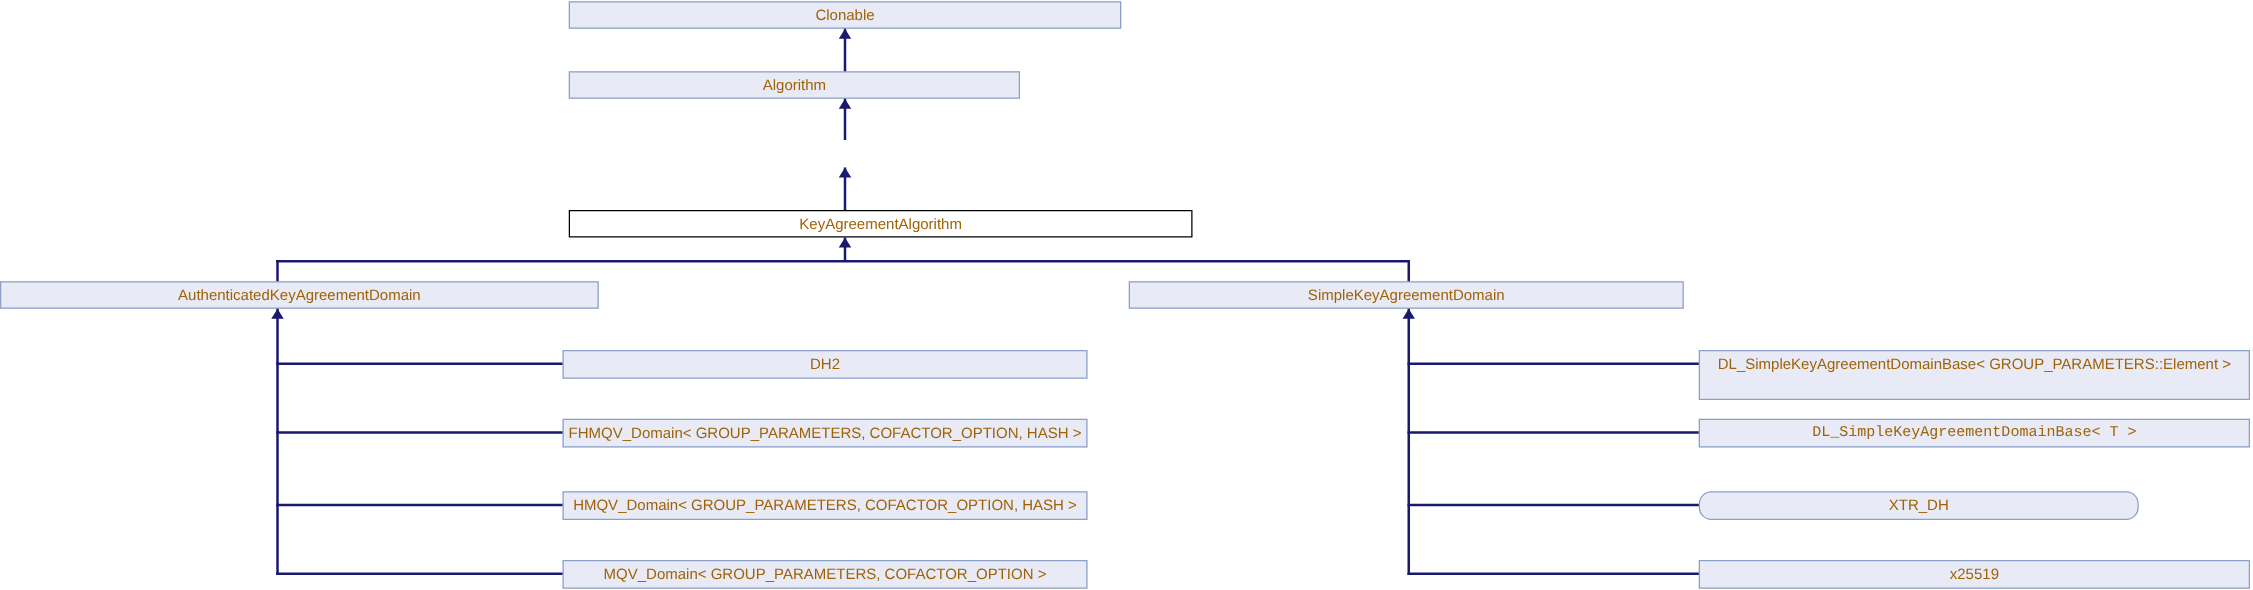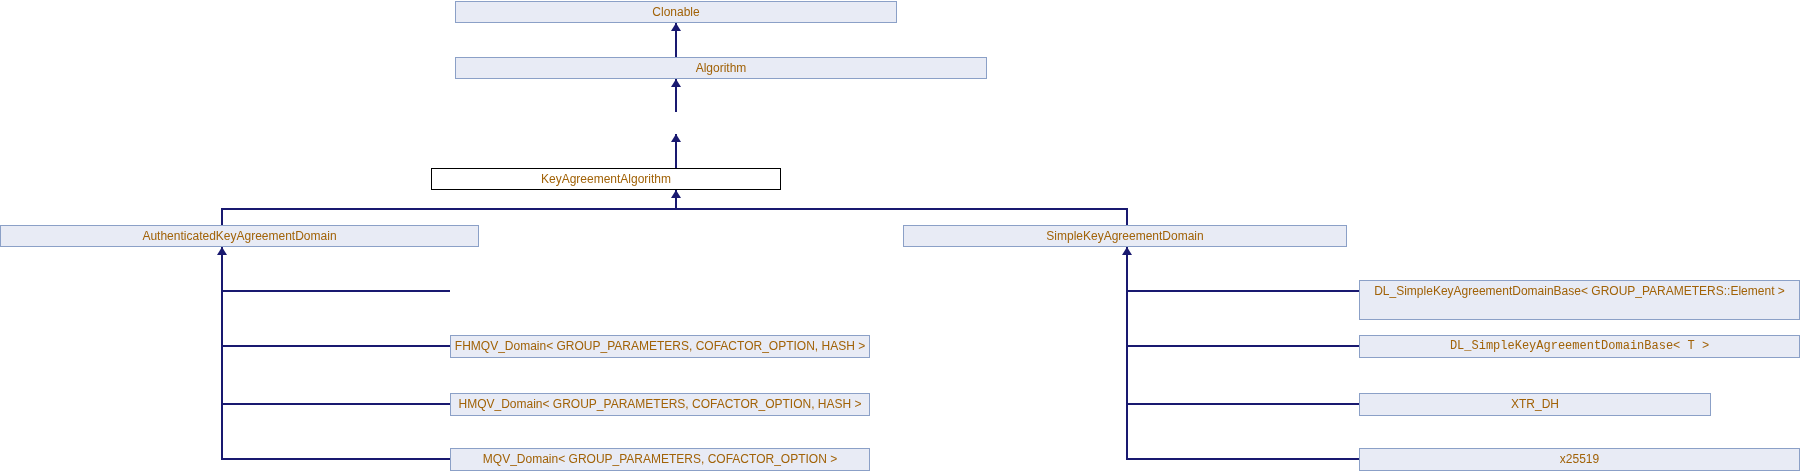--- a/index.html
+++ b/index.html
@@ -44,41 +44,42 @@
     border-bottom: 8px solid #191970;
   }
 </style>
 </head>
 <body>
 
 <div id="diagram">
 
   <div class="node" style="left:455px; top:1px;   width:442px; height:22px;">Clonable</div>
 
-  <div class="node" style="left:455px; top:57px;  width:532px; height:22px;">Algorithm</div>
+  <div class="node" style="left:455px; top:57px;  width:361px; height:22px;">Algorithm</div>
 
 
-  <div class="node current" style="left:431px; top:168px; width:350px; height:22px;">KeyAgreementAlgorithm</div>
+  <div class="node current" style="left:455px; top:168px; width:499px; height:22px;">KeyAgreementAlgorithm</div>
 
   <div class="node" style="left:0px;   top:225px; width:479px; height:22px;">AuthenticatedKeyAgreementDomain</div>
 
   <div class="node" style="left:903px; top:225px; width:444px; height:22px;">SimpleKeyAgreementDomain</div>
 
+  <div class="node" style="left:450px; top:280px; width:420px; height:23px;">DH2</div>
 
   <div class="node" style="left:450px; top:335px; width:420px; height:23px;">FHMQV_Domain&lt; GROUP_PARAMETERS, COFACTOR_OPTION, HASH &gt;</div>
 
   <div class="node" style="left:450px; top:393px; width:420px; height:23px;">HMQV_Domain&lt; GROUP_PARAMETERS, COFACTOR_OPTION, HASH &gt;</div>
 
   <div class="node" style="left:450px; top:448px; width:420px; height:23px;">MQV_Domain&lt; GROUP_PARAMETERS, COFACTOR_OPTION &gt;</div>
 
   <div class="node" style="left:1359px; top:280px; width:441px; height:40px;">DL_SimpleKeyAgreementDomainBase&lt; GROUP_PARAMETERS::Element &gt;</div>
 
   <div class="node" style="left:1359px; top:335px; width:441px; height:23px;font-family:Liberation Mono, monospace;">DL_SimpleKeyAgreementDomainBase&lt; T &gt;</div>
 
-  <div class="node" style="left:1359px; top:393px; width:352px; height:23px;">XTR_DH</div>
+  <div class="node" style="left:1359px; top:393px; width:352px; height:23px;border-radius:10px;">XTR_DH</div>
 
   <div class="node" style="left:1359px; top:448px; width:441px; height:23px;">x25519</div>
 
   <div class="vline" style="left:675px; top:23px; height:34px;"></div>
   <div class="arrow-up" style="left:671px; top:23px;"></div>
 
   <div class="vline" style="left:675px; top:79px; height:33px;"></div>
   <div class="arrow-up" style="left:671px; top:79px;"></div>
 
   <div class="vline" style="left:675px; top:134px; height:34px;"></div>

